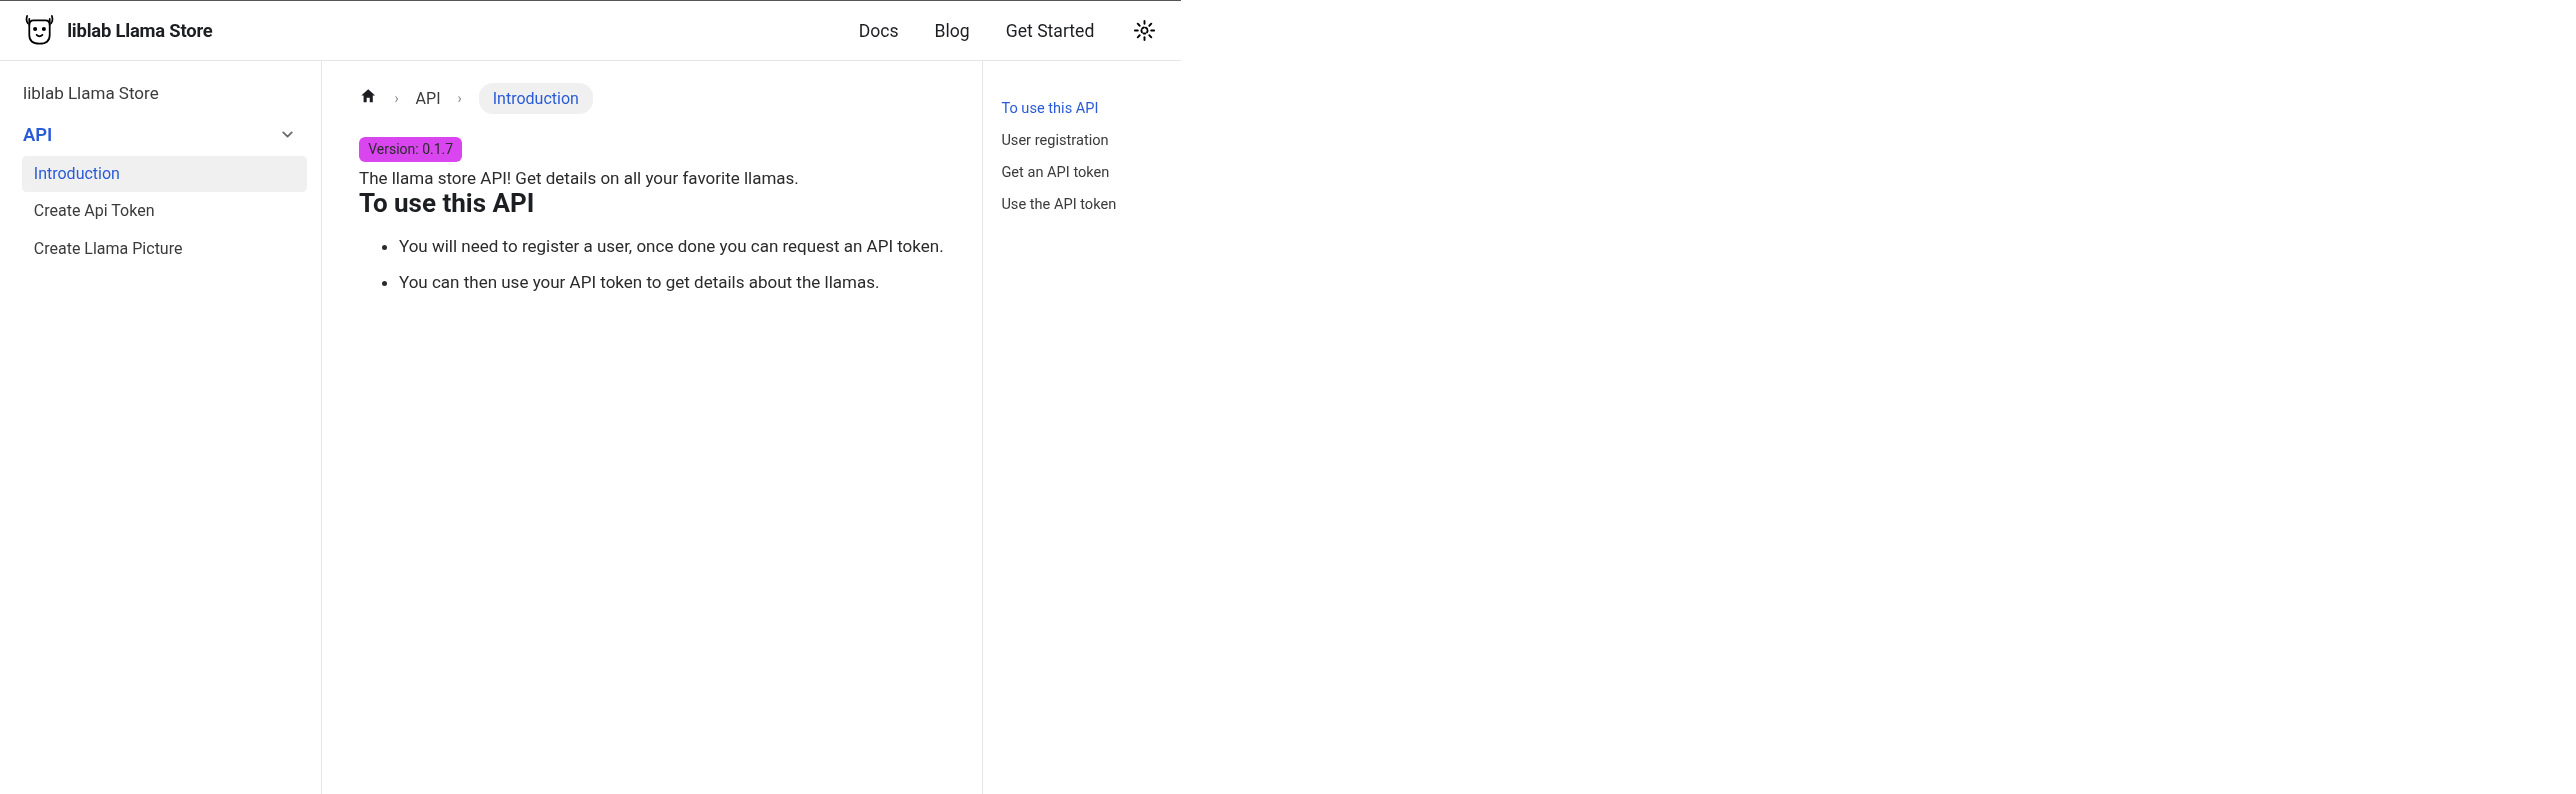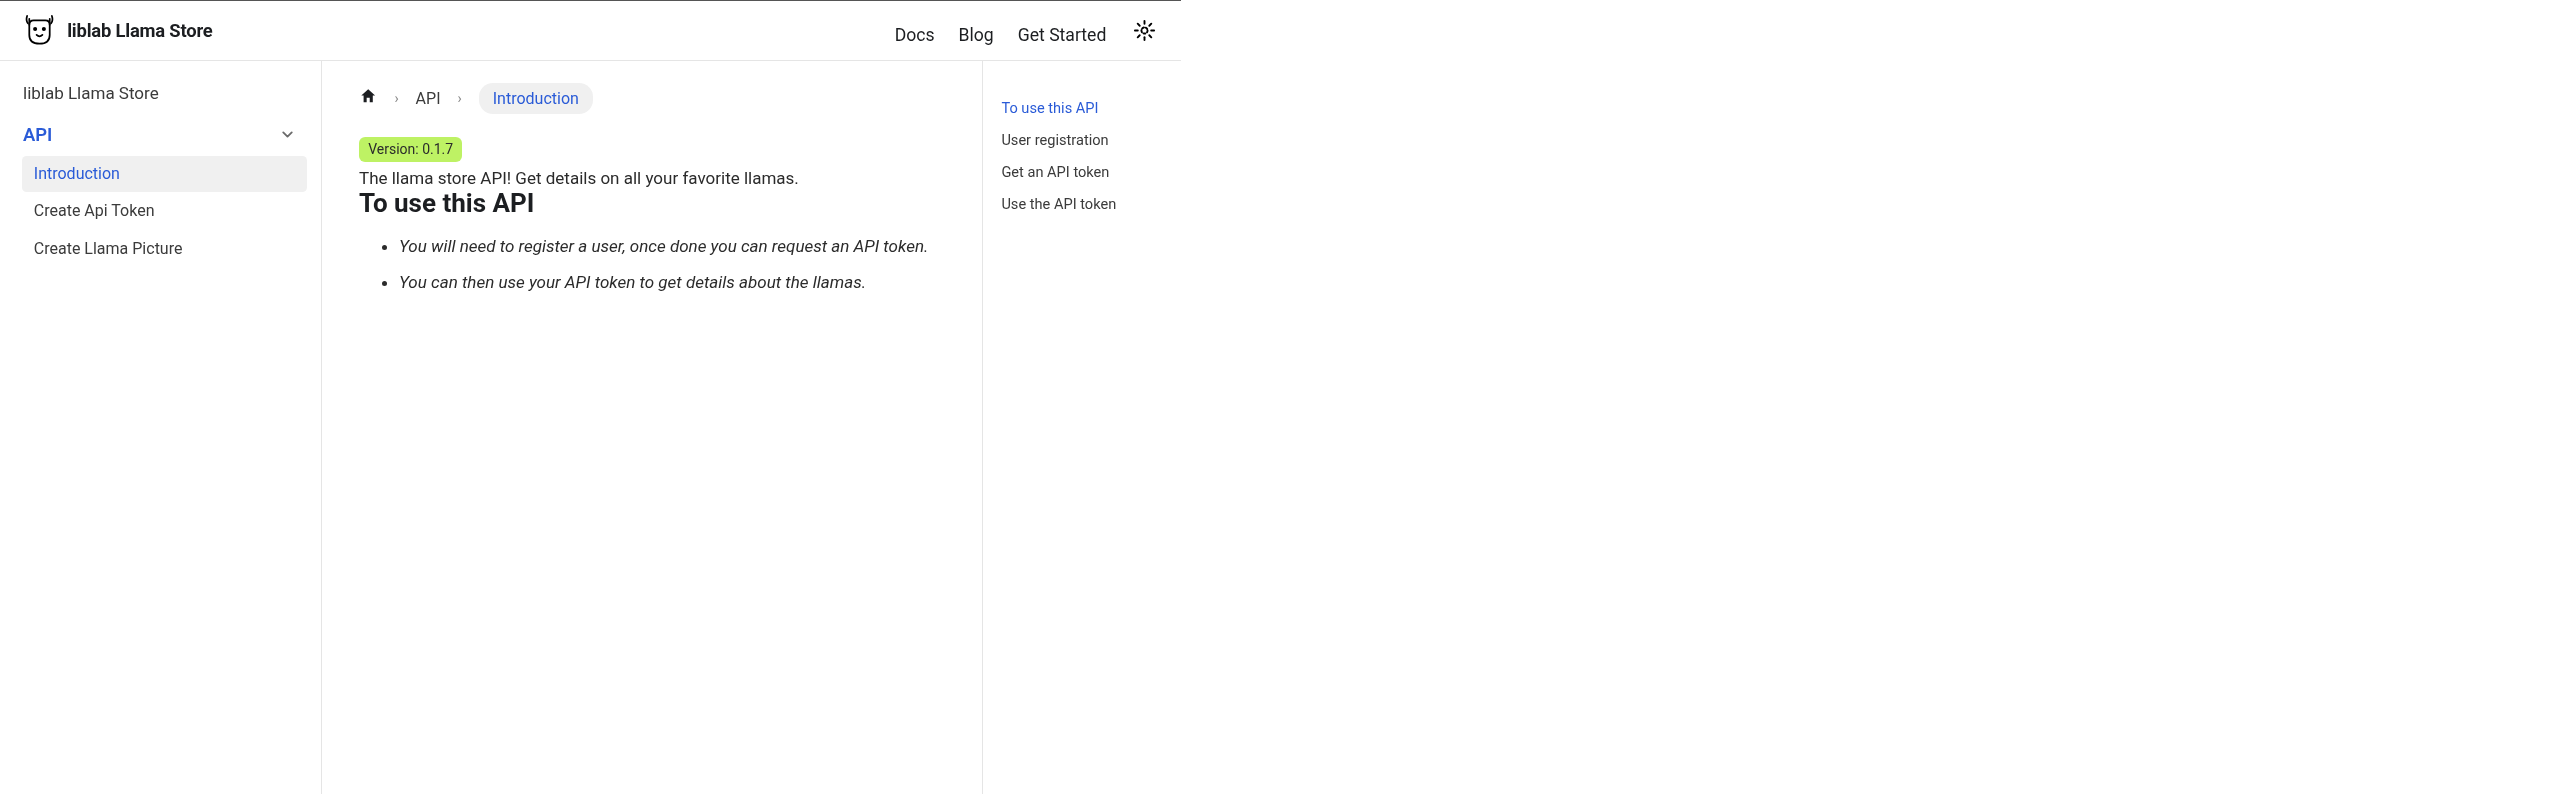--- a/index.html
+++ b/index.html
@@ -23,22 +23,22 @@
       gap: 10.7px;
     }
     .brand-logo svg { display: block; }
     .brand-title {
       font-size: 18.4px;
       font-weight: 700;
       letter-spacing: -0.2px;
     }
     .topnav {
       display: flex;
-      align-items: flex-end;
-      gap: 24px;
+      align-items: center;
+      gap: 36px;
     }
     .topnav a {
       font-size: 17.6px;
       color: #1c1e21;
       text-decoration: none;
       cursor: pointer;
     }
     .theme-toggle {
       display: flex;
       align-items: center;
@@ -112,21 +112,21 @@
     .bc-current {
       font-size: 16px;
       color: #2a5bd7;
       background: #f0f0f0;
       padding: 6.1px 14px;
       border-radius: 14px;
     }
     .home-ic { cursor: pointer; }
     .version-pill {
       display: inline-block;
-      background: #bef264;
+      background: #d946ef;
       padding: 4.6px 9.2px;
       border-radius: 6.1px;
       font-size: 14px;
       color: #2b2b2b;
       margin-bottom: 6.1px;
     }
     h1.page-title {
       font-size: 40px;
       font-weight: 800;
       letter-spacing: -0.4px;
@@ -142,21 +142,20 @@
       margin-bottom: 17px;
     }
     ul.bullets {
       padding-left: 40px;
       font-size: 17px;
       color: #2b2b2b;
     }
     ul.bullets li {
       margin-bottom: 12.3px;
       line-height: 1.4;
-      font-style: italic;
     }
     .toc {
       border-left: 0.8px solid #e5e5e5;
       padding: 31px 15.3px 0 18.4px;
       overflow: hidden;
     }
     .toc a {
       display: block;
       font-size: 14.6px;
       color: #3b3b3b;

